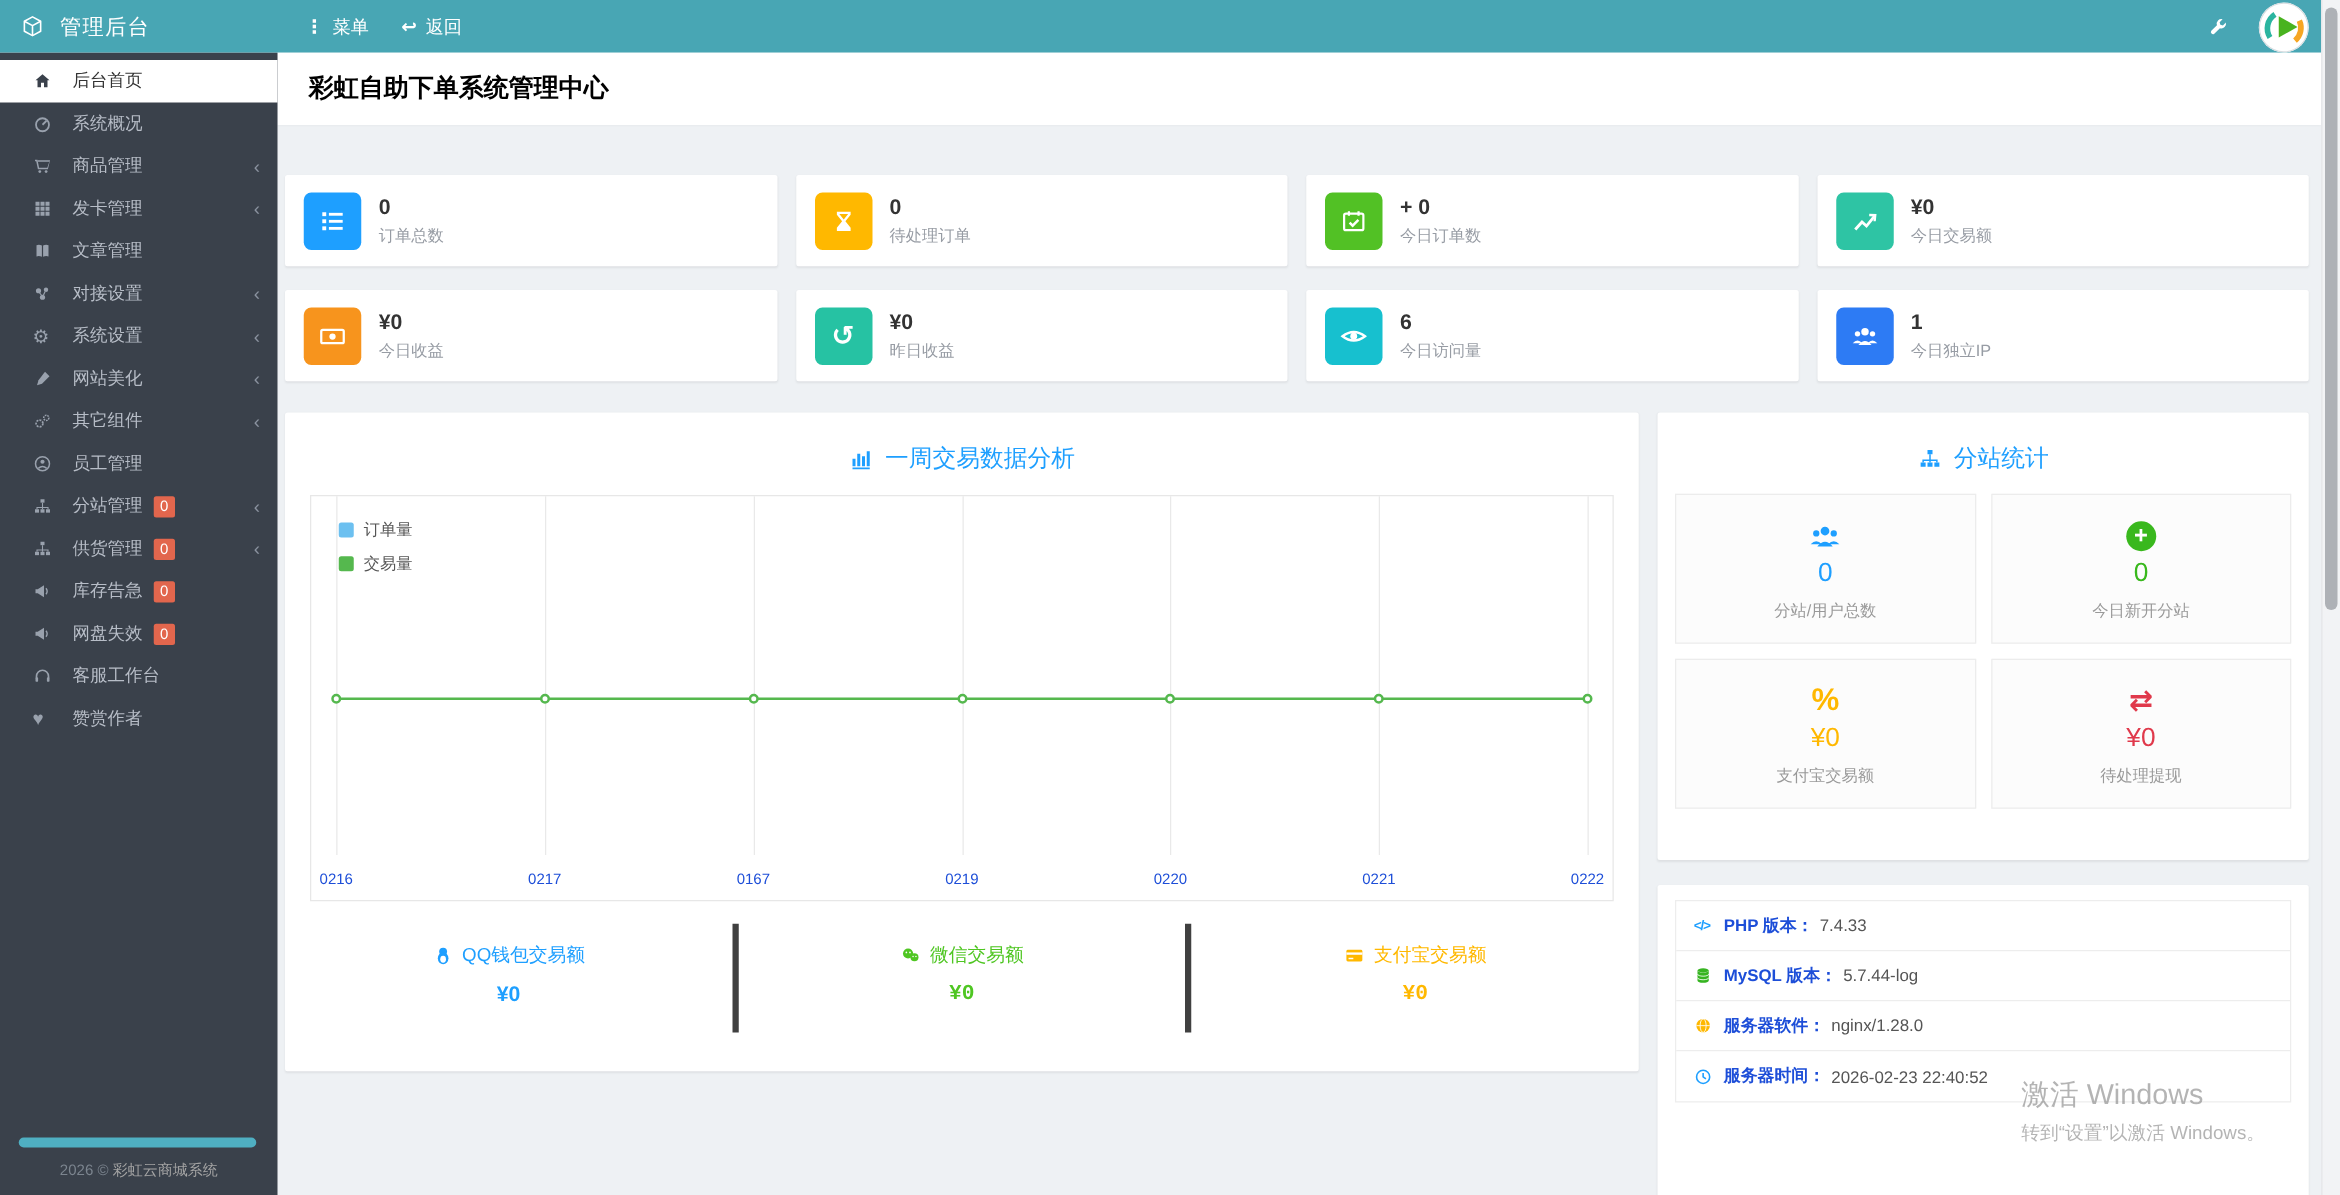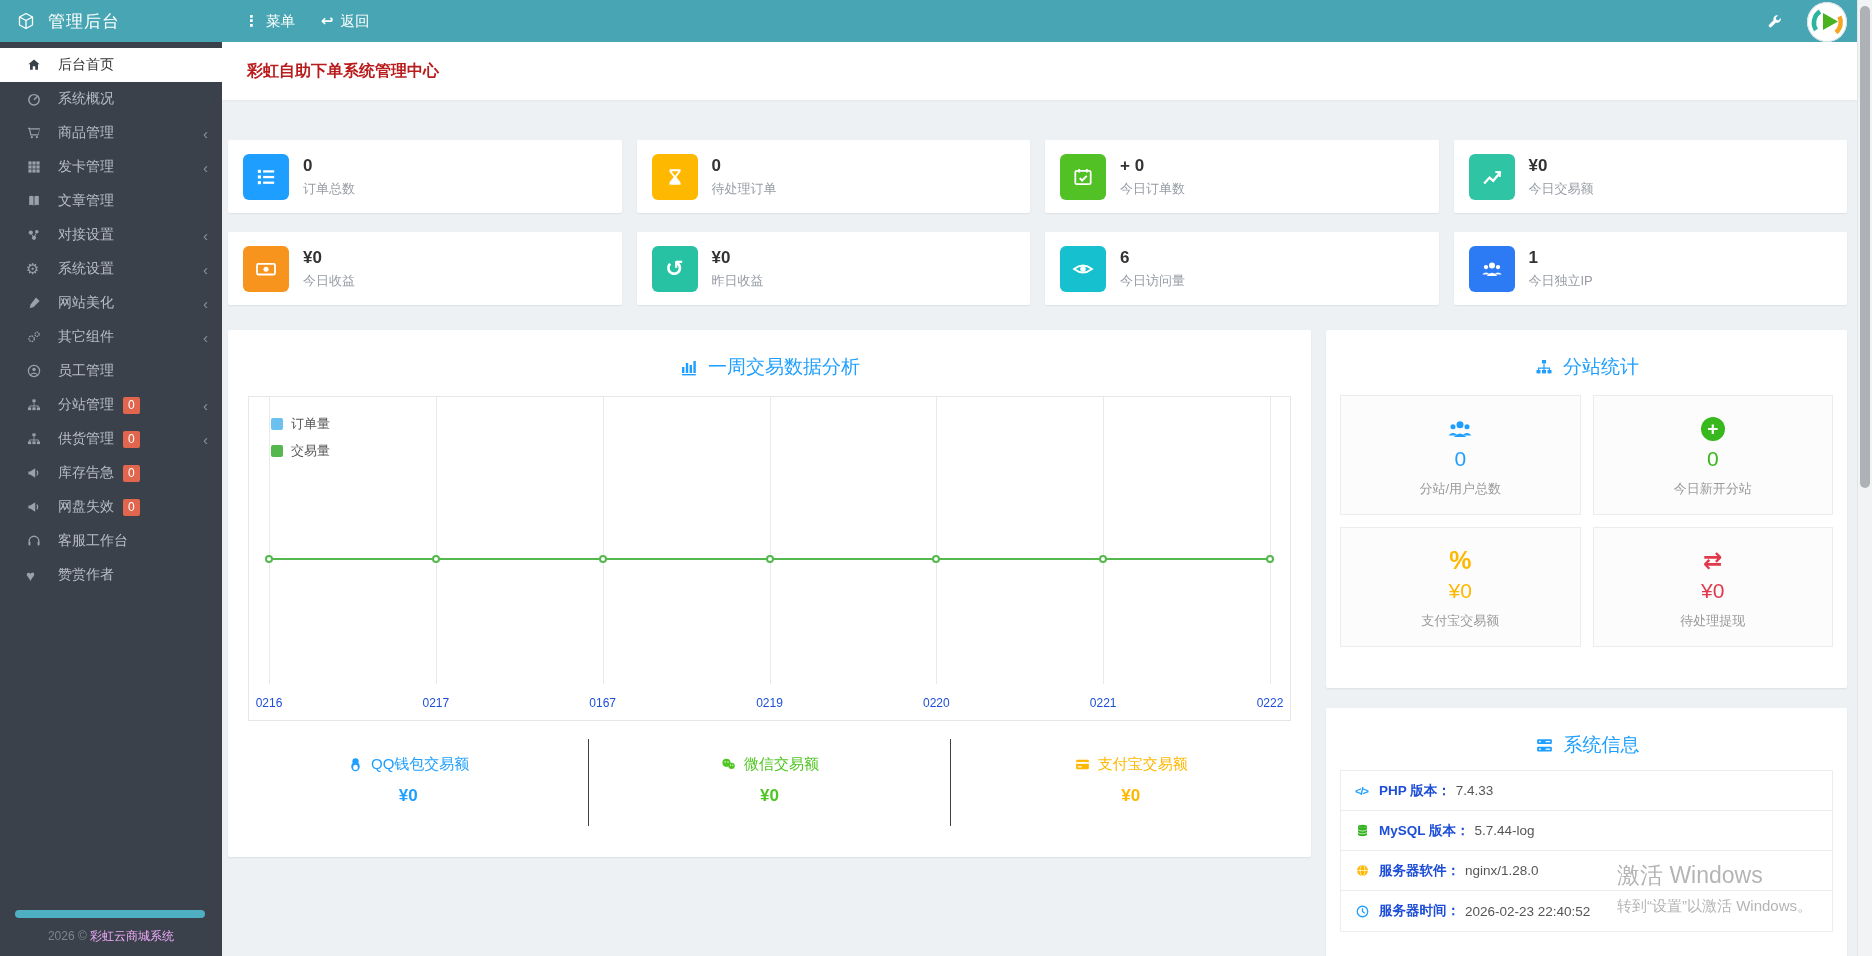--- a/index.html
+++ b/index.html
@@ -26,26 +26,26 @@
   .sidebar { position:absolute; left:0; top:42px; width:222px; bottom:0; background:#3A414B; z-index:20; }
   .snav { list-style:none; margin-top:6px; }
   .snav li { height:34px; display:flex; align-items:center; padding:0 14px 0 26px; color:#B7BDC7; font-size:14px; cursor:pointer; }
   .snav li .sic { width:32px; color:#99A1AD; display:flex; align-items:center; font-size:15px; flex:0 0 32px; }
   .snav li.active { background:#fff; color:#333; }
   .snav li.active .sic { color:#3A414B; }
   .chev { margin-left:auto; color:#8B93A0; font-size:15px; }
   .badge { margin-left:9px; background:#E2664D; color:#fff; font-size:12px; height:17px; line-height:17px; padding:0 5px; border-radius:2px; }
   .side-pill { position:absolute; left:15px; right:17px; bottom:38px; height:8px; border-radius:4px; background:#4FAFC2; }
   .copyright { position:absolute; left:0; right:0; bottom:11px; text-align:center; font-size:12px; color:#7C858F; }
-  .copyright a { color:#f0abfc; text-decoration:none; cursor:pointer; }
+  .copyright a { color:#a3a3a3; text-decoration:none; cursor:pointer; }
 
   
   .main { position:absolute; left:222px; top:42px; right:15px; bottom:0; }
   .titlebar { height:58px; background:#fff; line-height:58px; padding-left:25px; box-shadow:0 1px 2px rgba(0,0,0,.04); }
-  .titlebar h1 { font-size:16px; font-weight:bold; color:#b91c1c; display:inline; }
+  .titlebar h1 { font-size:20px; font-weight:bold; color:#000000; display:inline; }
 
   .stats-grid { display:grid; grid-template-columns:repeat(4,1fr); gap:19px 15px; margin:40px 10px 0 6px; }
   .stat-card { background:#fff; border-radius:2px; height:73px; display:flex; align-items:center; padding:0 15px; box-shadow:0 1px 2px rgba(0,0,0,.07); }
   .icon-box { width:46px; height:46px; border-radius:6px; display:flex; align-items:center; justify-content:center; flex:0 0 46px; color:#fff; }
   .icon-box .glyph { font-size:22px; font-weight:bold; color:#fff; line-height:1; }
   .stat-text { margin-left:14px; }
   .stat-text .v { font-size:17px; font-weight:bold; color:#333; }
   .stat-text .l { font-size:13px; color:#979ca4; margin-top:4px; }
 
   .panels { display:flex; gap:15px; margin:25px 10px 0 6px; align-items:flex-start; }
@@ -57,21 +57,21 @@
   .legend { position:absolute; left:22px; top:18px; z-index:5; }
   .legend-item { display:flex; align-items:center; gap:8px; margin-bottom:9px; font-size:13px; color:#555; cursor:pointer; }
   .swatch { width:12px; height:12px; border-radius:2px; }
   .plot { position:absolute; top:0; bottom:0; left:20px; right:20px; }
   .gridline { position:absolute; top:0; bottom:36px; width:1px; background:#E9E9E9; }
   .xlabel { position:absolute; bottom:10px; transform:translateX(-50%); font-size:12px; color:#1d4ed8; }
   .series-line { position:absolute; left:0; right:0; top:161px; height:2px; }
   .marker { position:absolute; top:162px; width:8px; height:8px; background:#fff; border:2px solid #55B84E; border-radius:50%; transform:translate(-50%,-50%); }
   .payments { display:flex; margin-top:18px; }
   .pay-col { flex:1; text-align:center; padding:16px 0 20px; }
-  .pay-col + .pay-col { border-left:1px solid #404040; }
+  .pay-col + .pay-col { border-left:5px solid #404040;font-family:Liberation Mono, monospace; }
   .pay-head { font-size:15px; display:flex; align-items:center; justify-content:center; gap:7px; }
   .pay-val { margin-top:12px; font-size:17px; font-weight:bold; }
 
   .right-col { flex:1; display:flex; flex-direction:column; gap:20px; }
   .substation { height:358px; overflow:hidden; }
   .sub-grid { display:grid; grid-template-columns:1fr 1fr; gap:12px; margin:15px 14px 0; }
   .sub-cell { border:1px solid #ECECEC; background:#FCFCFC; height:120px; display:flex; flex-direction:column; align-items:center; justify-content:center; }
   .sub-cell .cic { height:32px; display:flex; align-items:center; justify-content:center; }
   .sub-cell .cv { font-size:21px; margin-top:2px; }
   .sub-cell .cl { font-size:13px; color:#999; margin-top:9px; }
@@ -526,31 +526,20 @@
           </div>
           <div class="sub-cell">
             <span class="cic exch-glyph" style="color: rgb(224, 57, 75);">⇄</span>
             <span class="cv" style="color: rgb(224, 57, 75);">¥0</span>
             <span class="cl">待处理提现</span>
           </div>
         </div>
       </div>
 
       <div class="card sysinfo">
-        <h2>
-          <svg width="21" height="21" viewBox="0 0 20 20" fill="#1E9FFF">
-              <rect x="3" y="4" width="14" height="4.6" rx="1"></rect>
-              <rect x="3" y="11.2" width="14" height="4.6" rx="1"></rect>
-              <circle cx="5.7" cy="6.3" r=".9" fill="#fff"></circle>
-              <rect x="11" y="5.7" width="4.4" height="1.2" fill="#fff"></rect>
-              <circle cx="5.7" cy="13.5" r=".9" fill="#fff"></circle>
-              <rect x="11" y="12.9" width="4.4" height="1.2" fill="#fff"></rect>
-            </svg>
-          <span>系统信息</span>
-        </h2>
         <ul class="sys-list">
           <li class="sys-row">
             <span class="rico code-glyph" style="color: rgb(30, 159, 255);">&lt;/&gt;</span>
             <b>PHP 版本：</b>
             <span class="rv">7.4.33</span>
           </li>
           <li class="sys-row">
             <span class="rico" style="color: rgb(54, 180, 33);">
               <svg width="15" height="15" viewBox="0 0 20 20" fill="currentColor">
                   <ellipse cx="10" cy="4.4" rx="6" ry="2.2"></ellipse>

